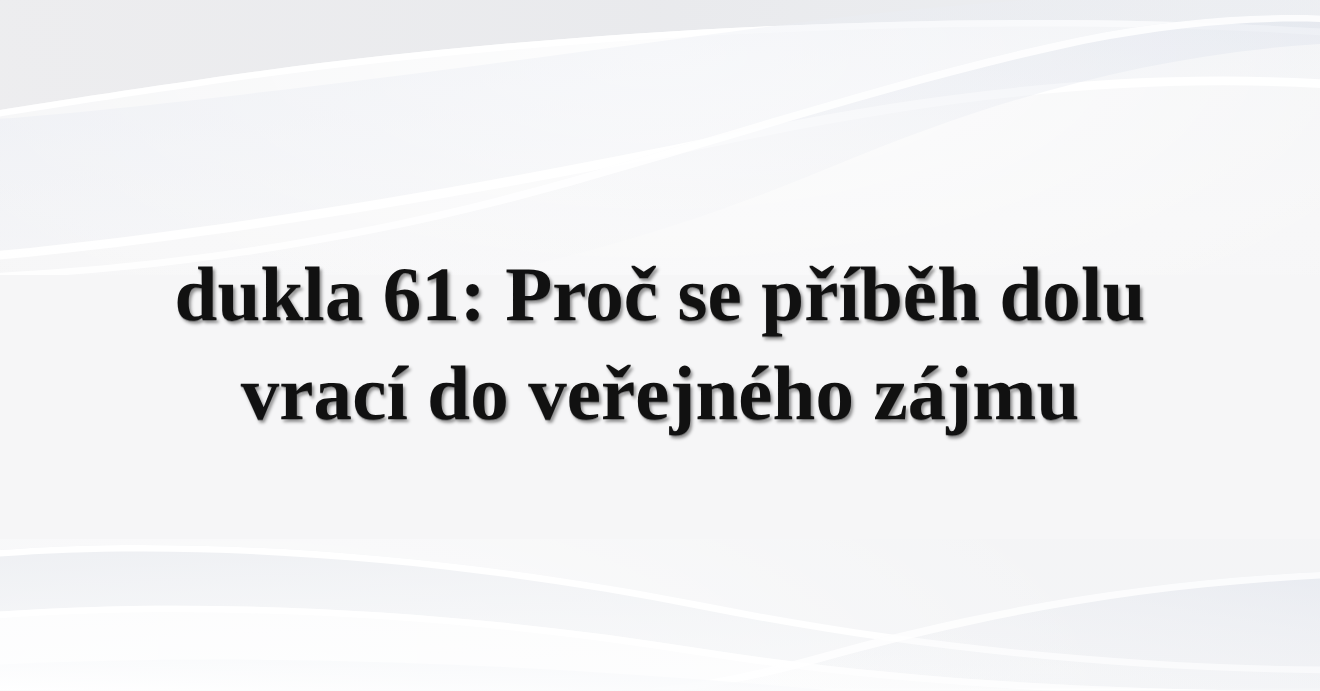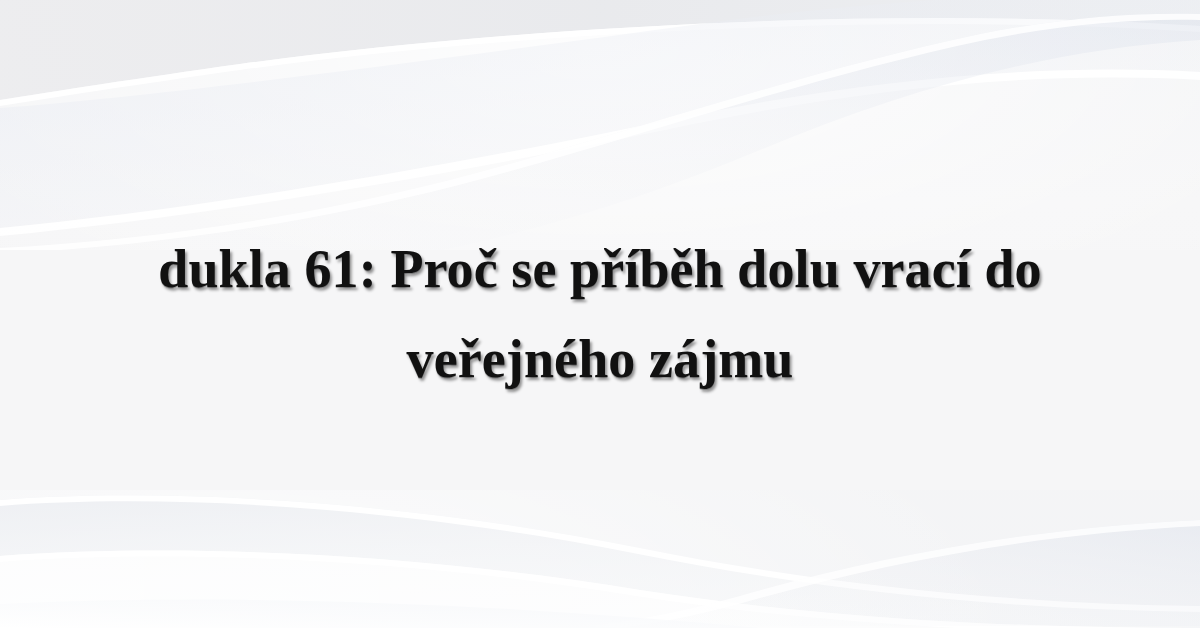--- a/index.html
+++ b/index.html
@@ -49,21 +49,21 @@
     padding: 0 90px;
     box-sizing: border-box;
   }
 
   .title {
     margin: 0;
     width: 100%;
     text-align: center;
     font-family: "Liberation Serif", "DejaVu Serif", serif;
     font-weight: 700;
-    font-size: 54px;
+    font-size: 70px;
     line-height: 90px;
     letter-spacing: 0.1px;
     color: #111111;
     text-shadow:
       2px 3px 3px rgba(0,0,0,0.42),
       0 1px 0 rgba(0,0,0,0.25);
     word-wrap: break-word;
   }
 </style>
 </head>

